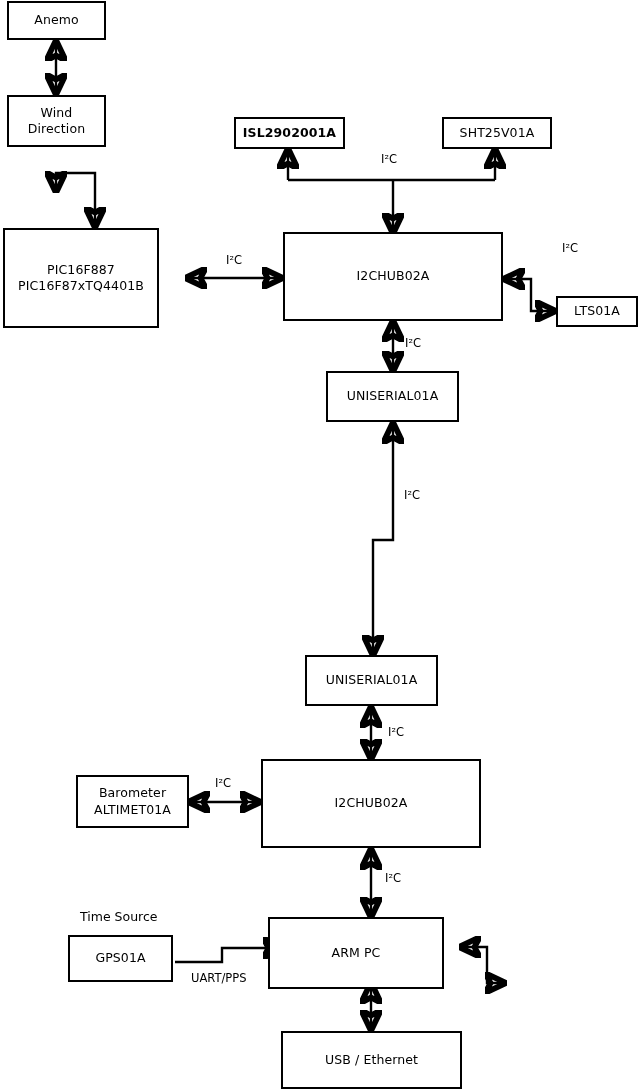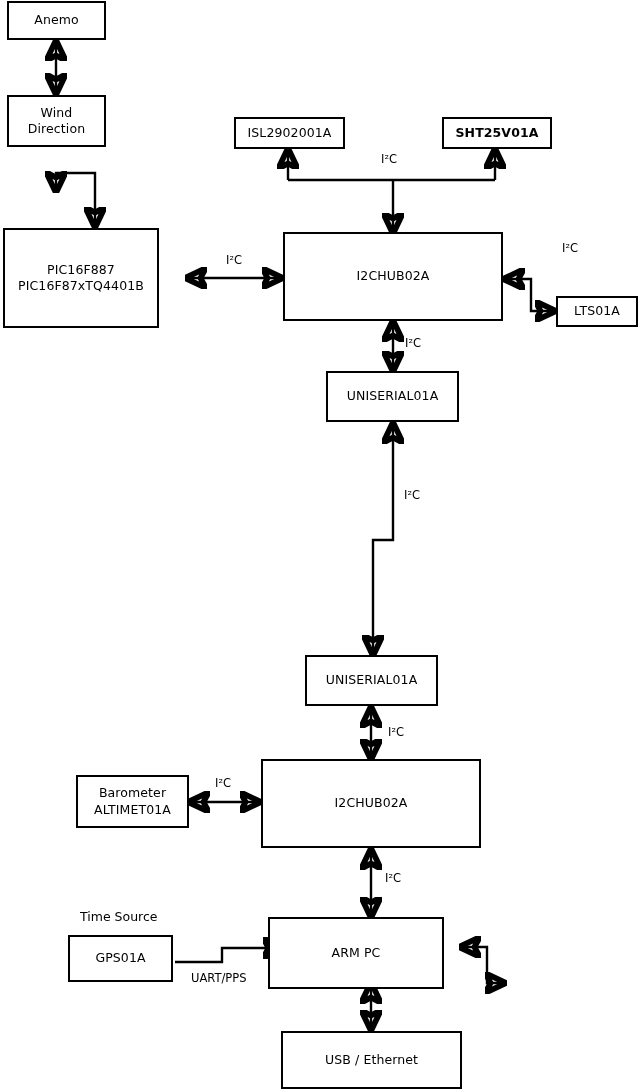--- a/index.html
+++ b/index.html
@@ -111,25 +111,25 @@
 
   <div class="node" style="left:7px;top:1px;width:99px;height:39px;">
     <span class="lbl">Anemo</span>
   </div>
 
   <div class="node" style="left:3px;top:228px;width:156px;height:100px;">
     <span class="lbl">PIC16F887
 PIC16F87xTQ4401B</span>
   </div>
 
-  <div class="node" style="left:234px;top:117px;width:111px;height:32px;">
+  <div class="node" style="left:234px;top:117px;width:111px;height:32px;font-weight:bold;">
     <span class="lbl">ISL2902001A</span>
   </div>
 
-  <div class="node" style="left:442px;top:117px;width:110px;height:32px;font-weight:bold;">
+  <div class="node" style="left:442px;top:117px;width:110px;height:32px;">
     <span class="lbl">SHT25V01A</span>
   </div>
 
   <div class="node" style="left:283px;top:232px;width:220px;height:89px;">
     <span class="lbl">I2CHUB02A</span>
   </div>
 
   <div class="node" style="left:556px;top:296px;width:82px;height:31px;">
     <span class="lbl">LTS01A</span>
   </div>

